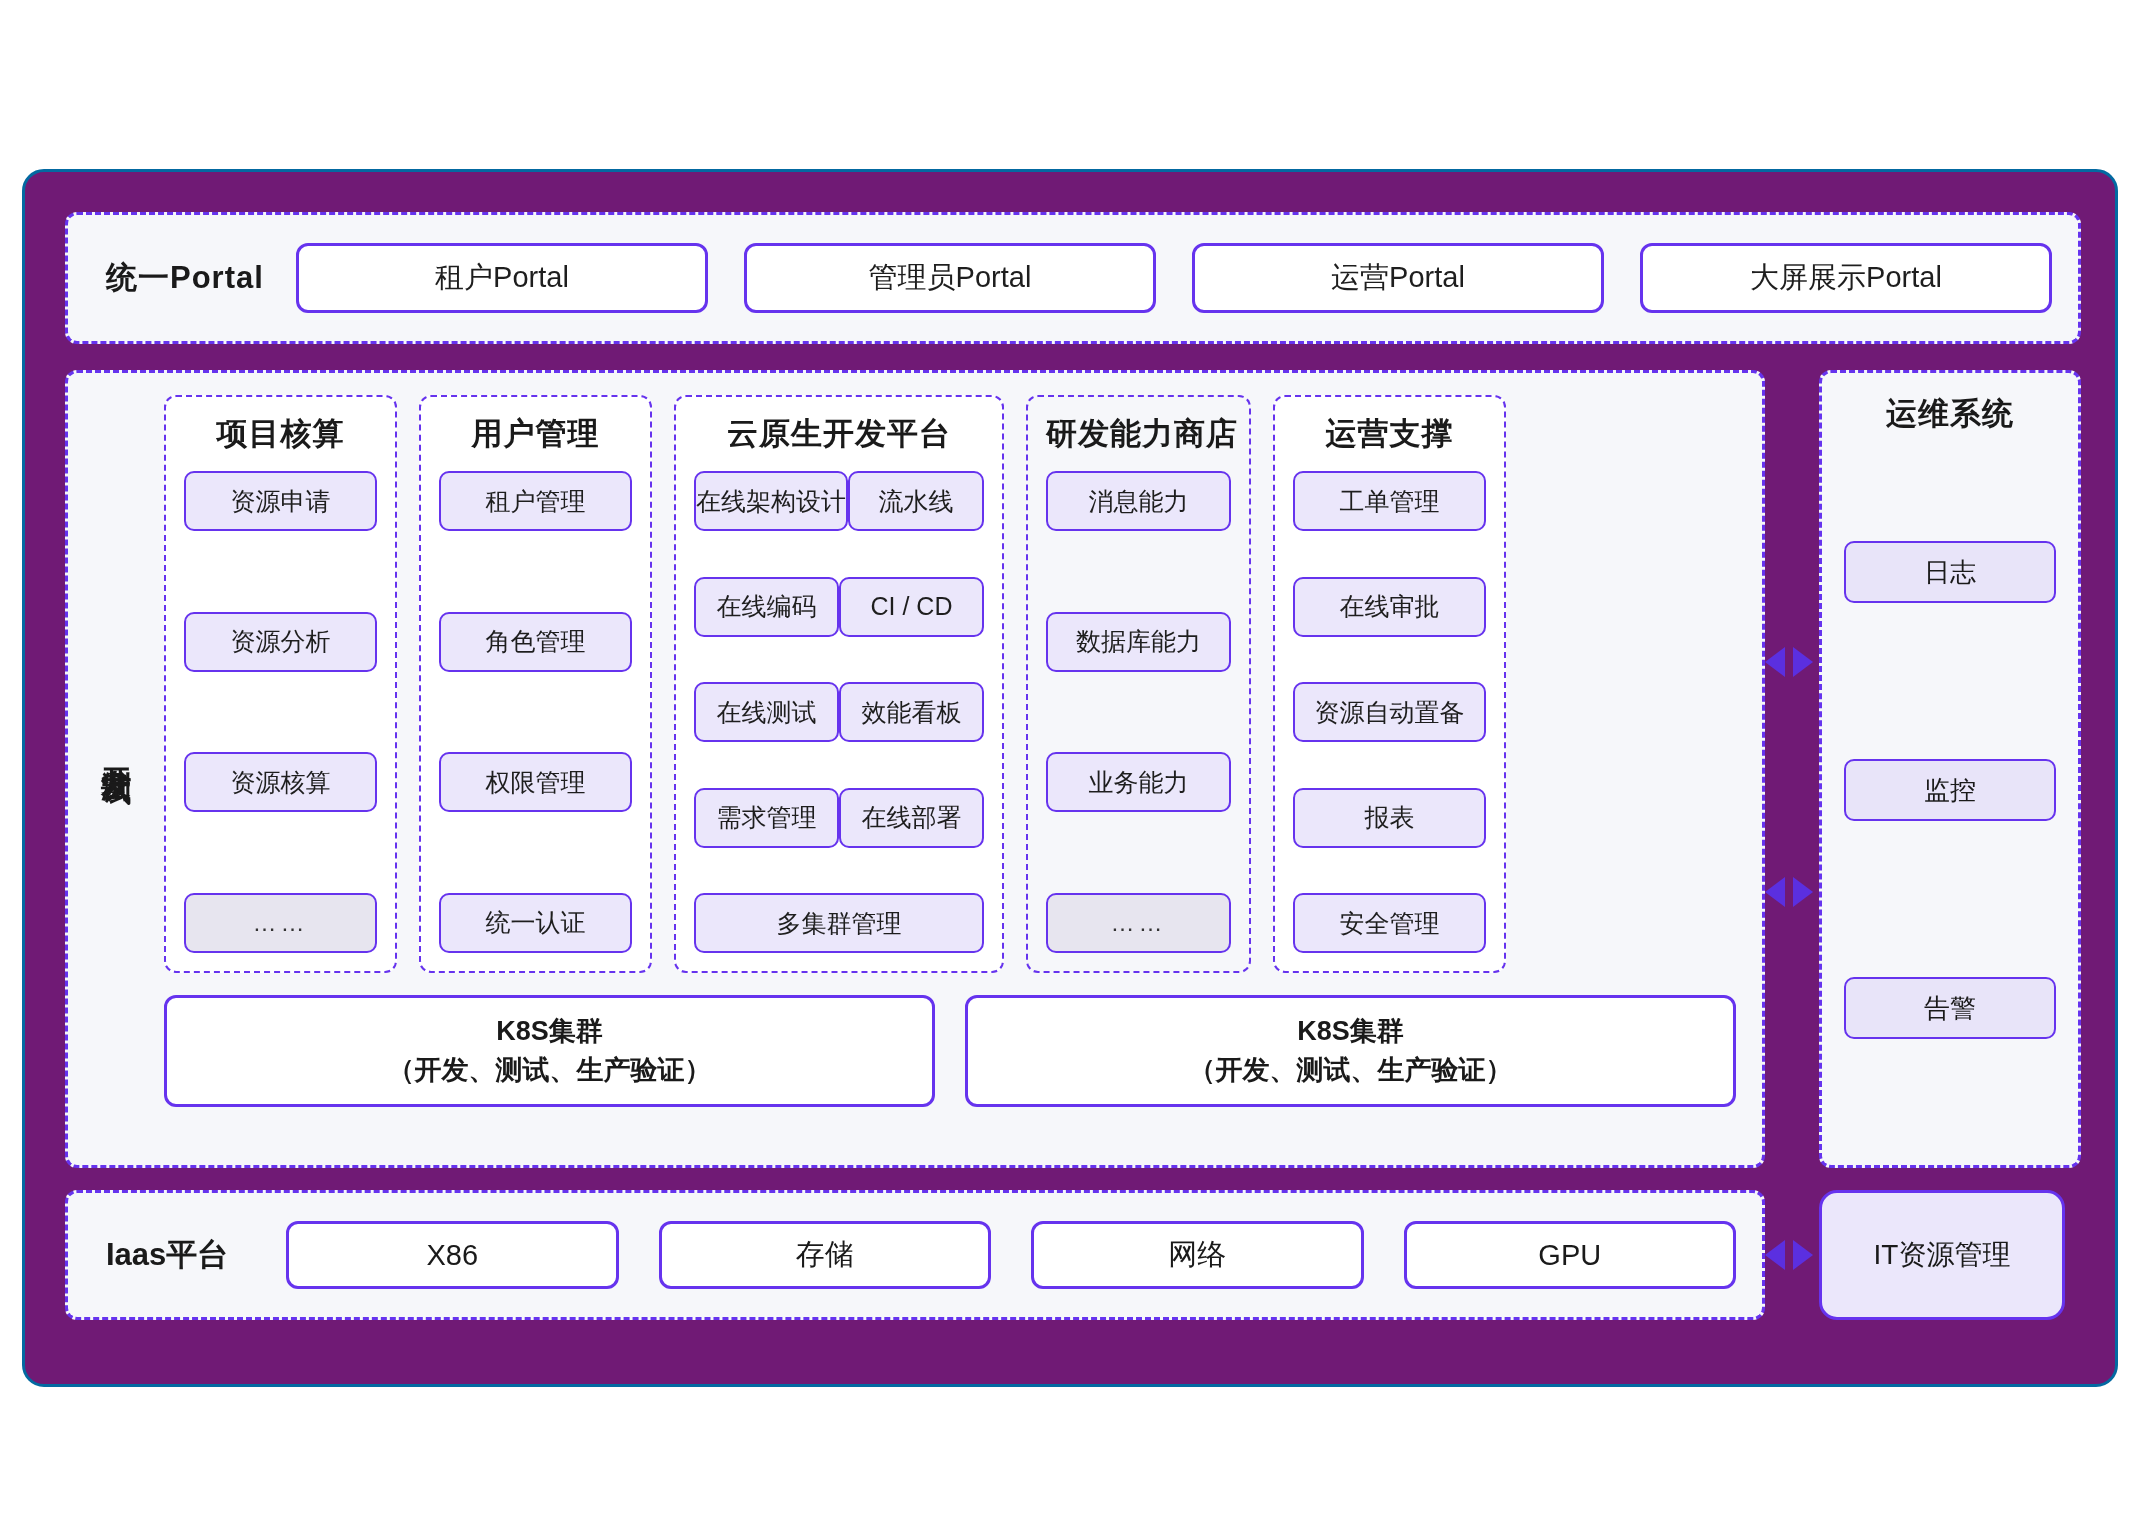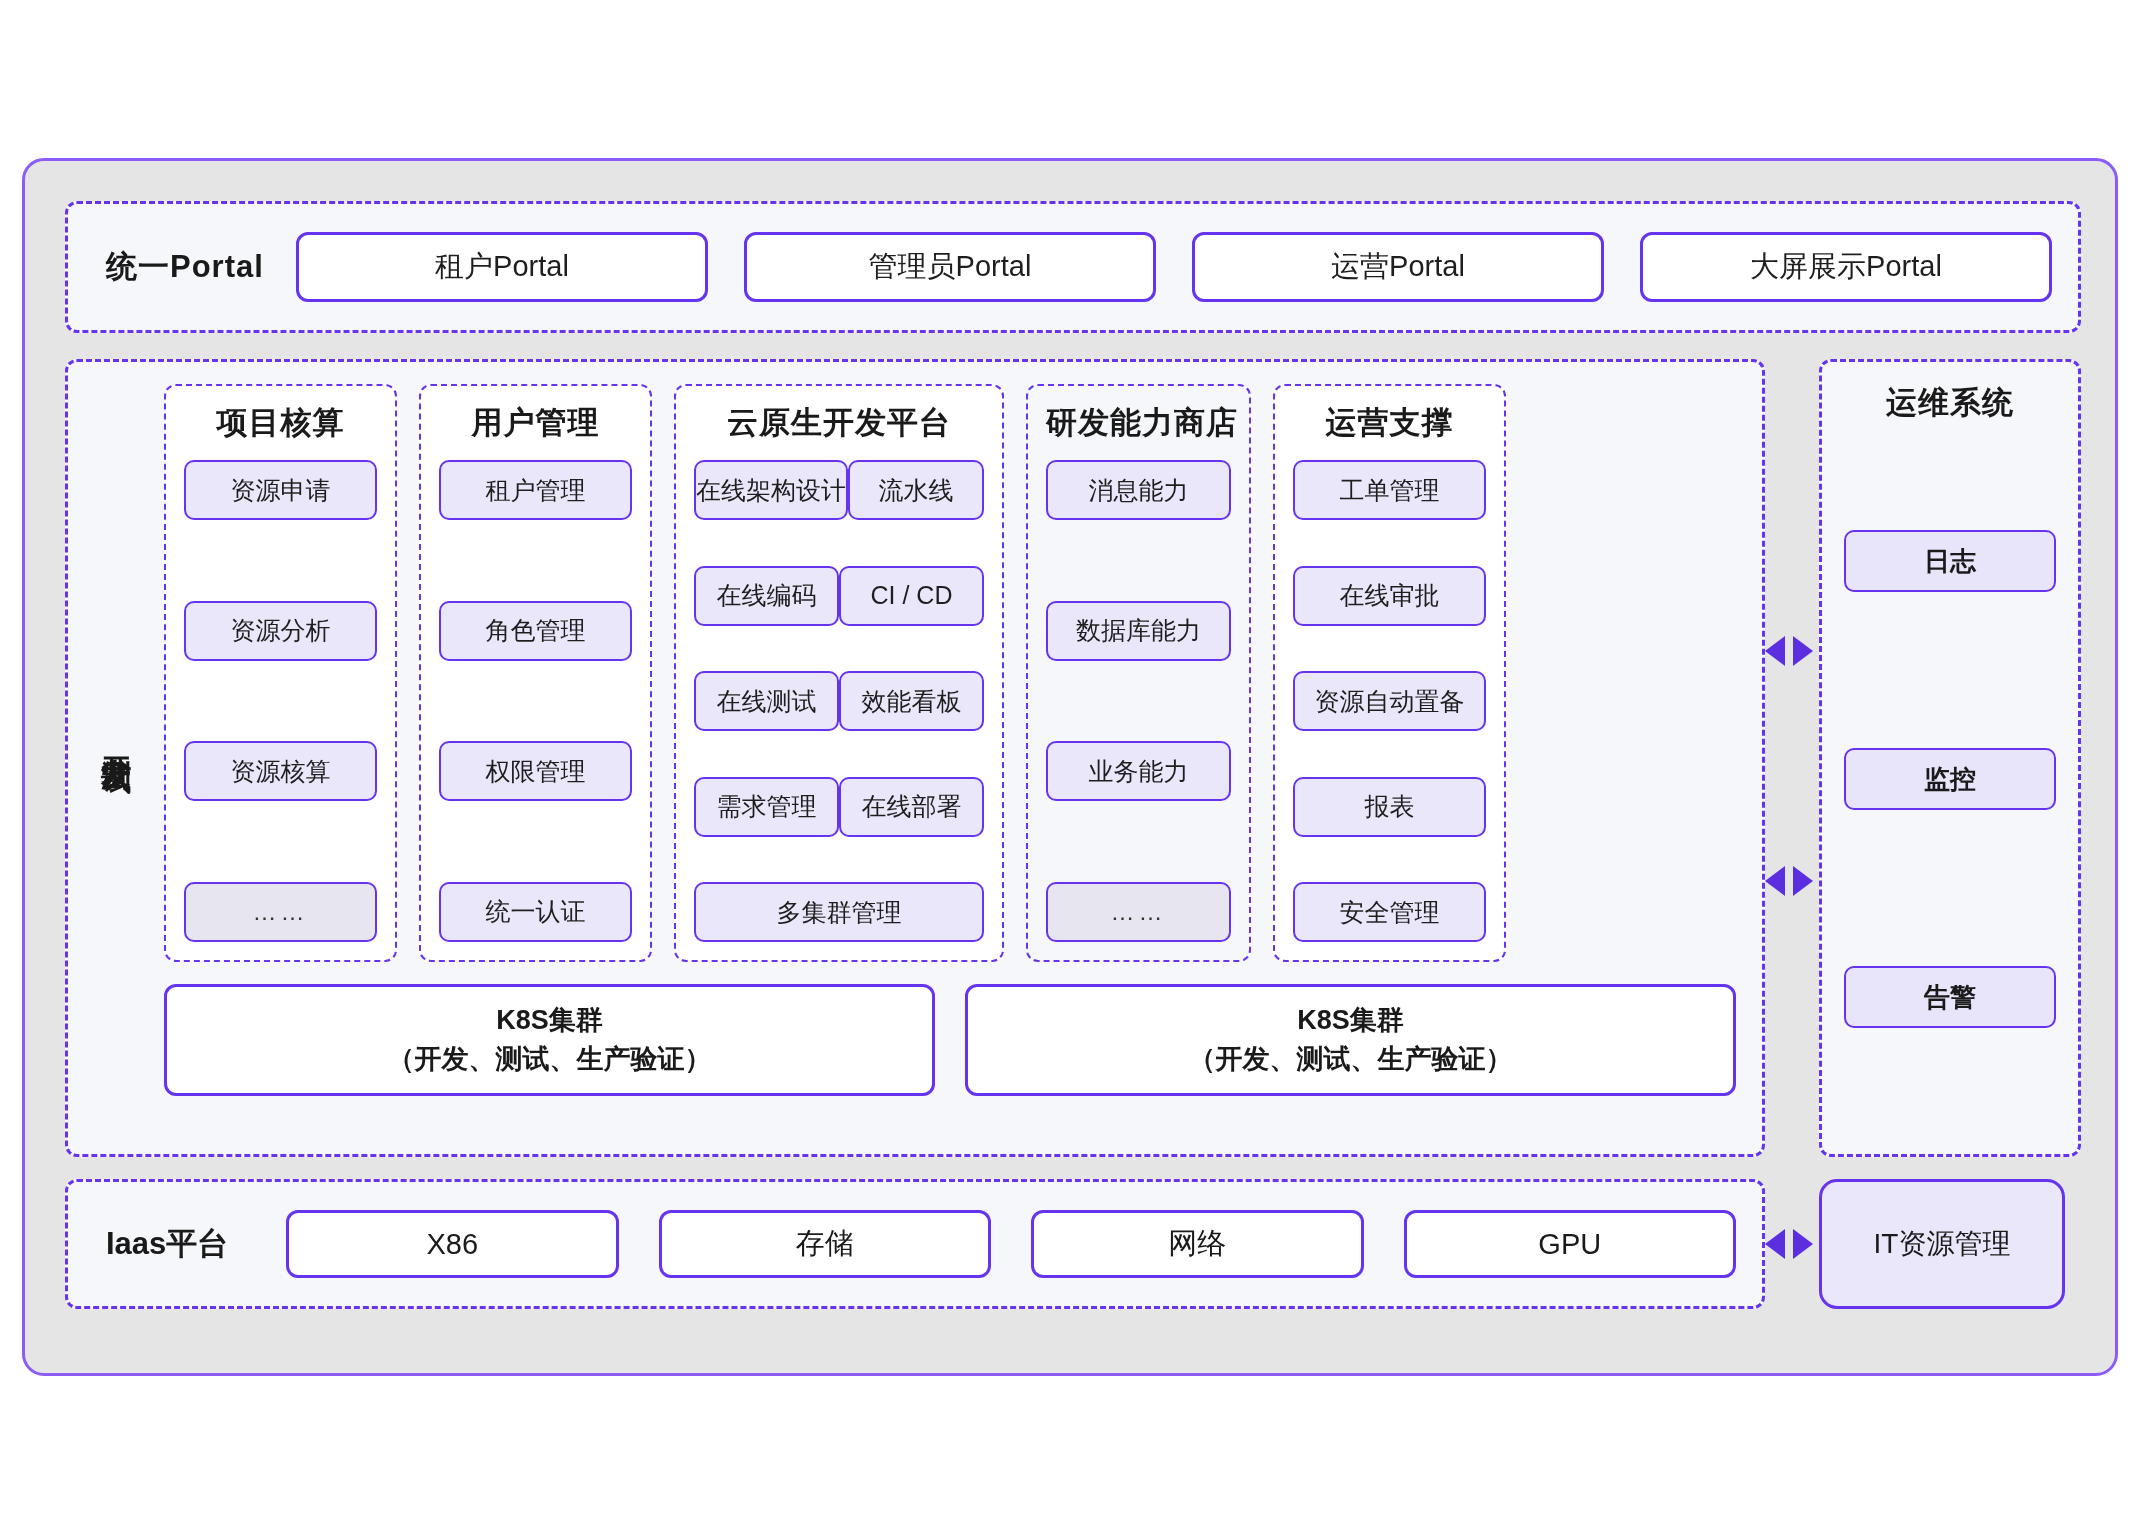--- a/index.html
+++ b/index.html
@@ -12,27 +12,27 @@
     height: 1540px;
     font-family: "Liberation Sans", "DejaVu Sans", sans-serif;
     color: #1a1a1a;
     overflow: hidden;
   }
 
   
   #arch-root {
     position: absolute;
     left: 22px;
-    top: 158px;
+    top: 169px;
     width: 2096px;
     height: 1218px;
-    border: 3px solid #8b5cf6;
+    border: 3px solid #0369a1;
     border-radius: 22px;
     box-sizing: border-box;
-    background: #e5e5e5;
+    background: #701a75;
   }
 
   
   .dashed-section {
     position: absolute;
     border: 3px dashed #6633ee;
     border-radius: 12px;
     background: #f6f7fa;
     box-sizing: border-box;
   }
@@ -207,21 +207,20 @@
     font-weight: bold;
     letter-spacing: 1px;
     margin-bottom: 28px;
   }
   #ops-items {
     flex: 1;
     display: flex;
     flex-direction: column;
     justify-content: space-around;
     padding-bottom: 28px;
-    font-weight: bold;
   }
   .ops-chip {
     height: 62px;
     border: 2px solid #6633ee;
     border-radius: 10px;
     background: #e8e4f9;
     display: flex;
     align-items: center;
     justify-content: center;
     font-size: 26px;

